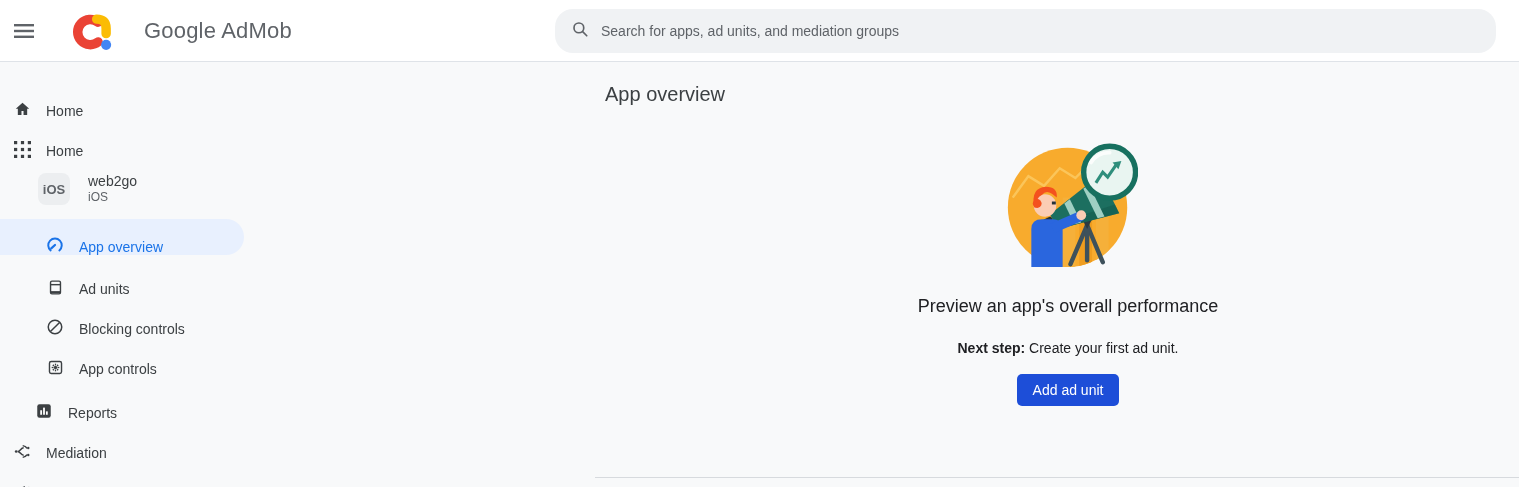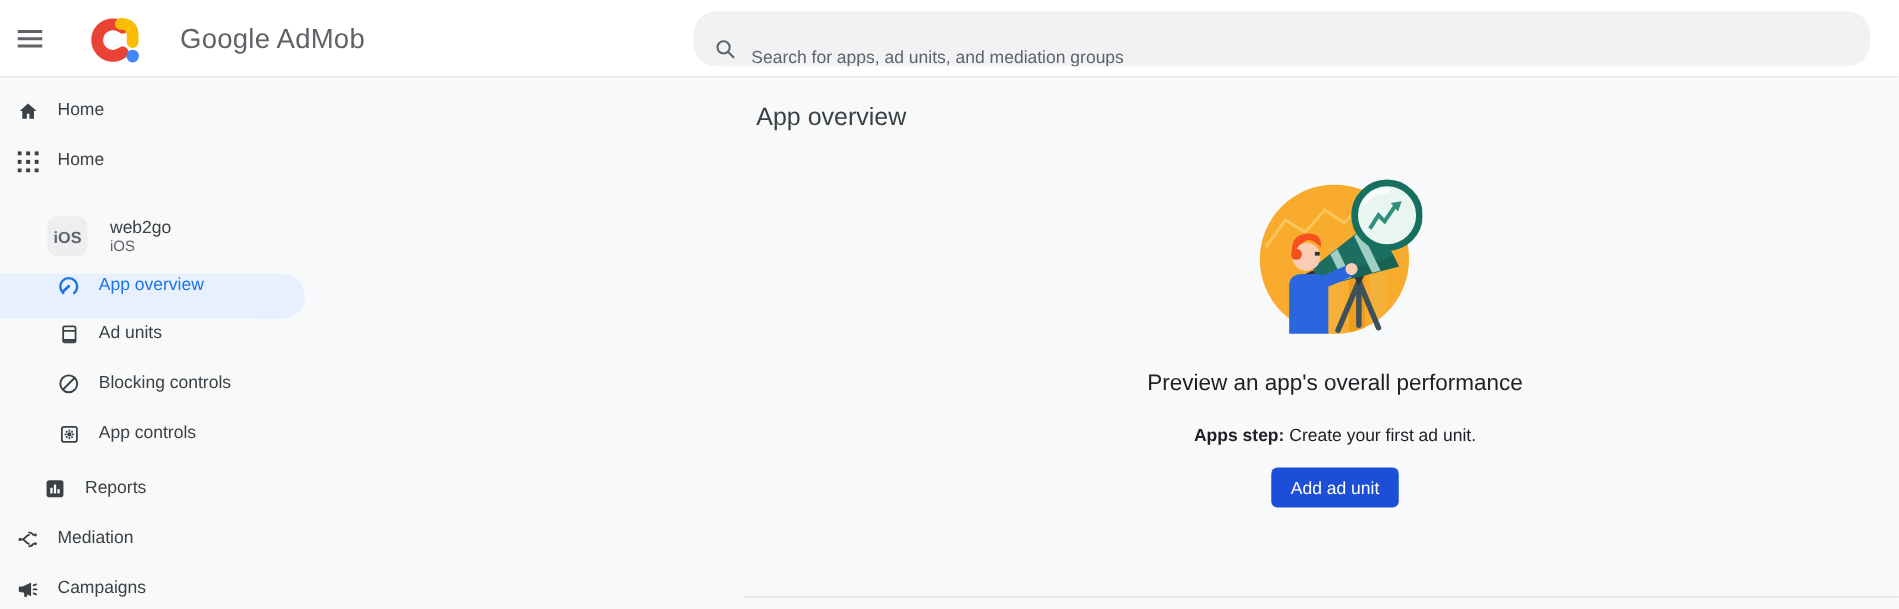--- a/index.html
+++ b/index.html
@@ -17,32 +17,32 @@
     background: #ffffff; border-bottom: 1px solid #dfe3e8;
     display: flex; align-items: center; z-index: 10; gap: 20px;
   }
   .hamburger { width: 44px; height: 44px; margin-left: 2px; display: flex; align-items: center; justify-content: center; cursor: pointer; border-radius: 50%; }
   .hamburger svg { display: block; }
   .logo { margin-left: 6px; display: flex; align-items: center; }
   .product-name { font-size: 22px; color: #5f6368; margin-left: 10px; letter-spacing: 0.2px; white-space: nowrap; }
   .search-box {
     position: absolute; left: 555px; top: 9px; width: 941px; height: 44px;
     background: #f0f2f4; border-radius: 18px;
-    display: flex; align-items: flex-end; padding: 0 16px;
+    display: flex; align-items: center; padding: 0 16px;
   }
   .search-box input {
     flex: 1; border: none; outline: none; background: transparent;
     font-family: "Liberation Sans", sans-serif; font-size: 14px; color: #3c4043; margin-left: 12px;
   }
   .search-box input::placeholder { color: #5f6368; opacity: 1; }
 
   
   .sidebar { position: absolute; top: 62px; left: 0; width: 280px; bottom: 0; padding-top: 17px; }
   .nav-row {
-    height: 40px; display: flex; align-items: flex-start; cursor: pointer;
+    height: 40px; display: flex; align-items: flex-end; cursor: pointer;
     font-size: 14px; color: #3c4043;
   }
   .nav-row .nav-icon { width: 20px; height: 20px; margin-left: 12px; margin-right: 14px; flex: 0 0 auto; display: flex; align-items: center; justify-content: center; }
   .nav-row.sub .nav-icon { margin-left: 45px; }
   .nav-row .nav-label { white-space: nowrap; }
 
   .app-row { height: 48px; margin-top: 6px; display: flex; align-items: center; cursor: pointer; }
   .ios-badge {
     width: 32px; height: 32px; margin-left: 38px; border-radius: 8px;
     background: #eceef0; color: #5f6368; font-weight: bold; font-size: 13px;
@@ -293,20 +293,20 @@
     <circle cx="45" cy="74" r="11.5" fill="#fbcdb4"></circle>
     <path d="M34 76 Q30 56 46 55 Q58 55 57 66 L52 62 Q46 58 42 63 Q35 66 36.5 76 Z" fill="#f4511e"></path>
     <circle cx="37" cy="72" r="4.5" fill="#f4511e"></circle>
     <rect x="52" y="70" width="4" height="3" fill="#263238"></rect>
   </svg>
 </div>
 
 <div class="empty-col">
   <div class="empty-heading">Preview an app's overall performance</div>
   <div class="next-step">
-    <span class="bold">Apps step:</span><span> Create your first ad unit.</span>
+    <span class="bold">Next step:</span><span> Create your first ad unit.</span>
   </div>
   <div>
     <button class="cta-button">Add ad unit</button>
   </div>
 </div>
 
 <div class="divider"></div>
 
 </body></html>

